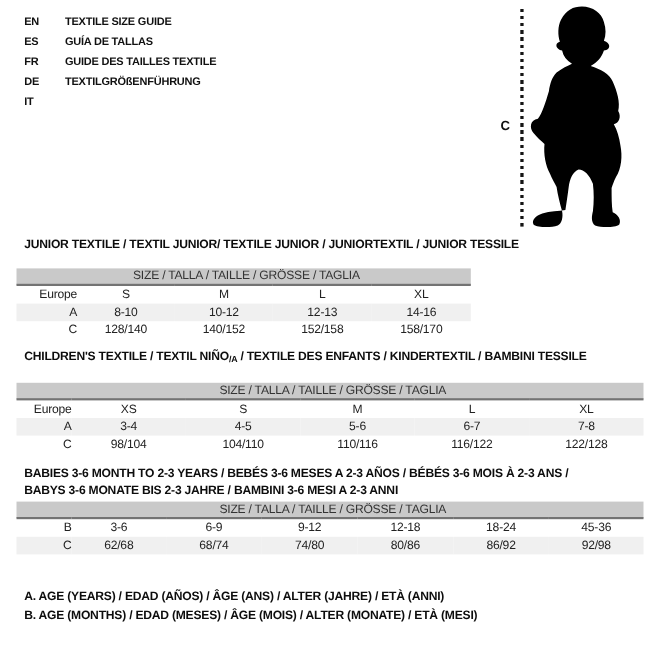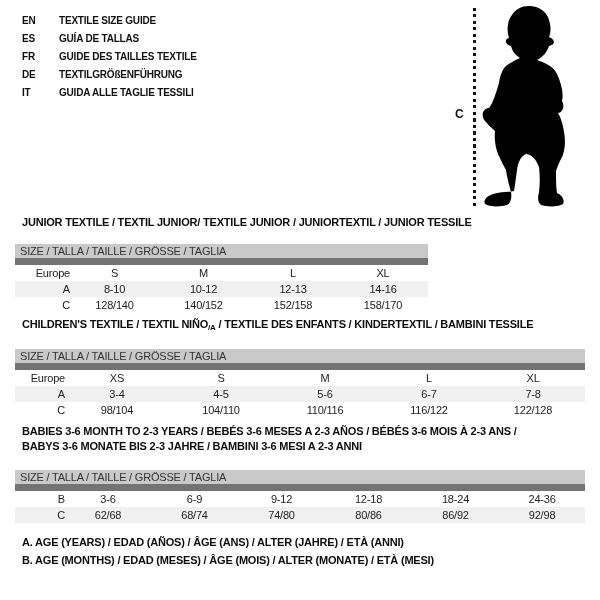--- a/index.html
+++ b/index.html
@@ -16,26 +16,26 @@
   .height-line{position:absolute;left:473px;top:8px;width:2.5px;height:198px;
     background:repeating-linear-gradient(to bottom,#151515 0 3px,transparent 3px 6.5px);}
   .c-label{position:absolute;left:455px;top:107px;font-weight:bold;font-size:12px;color:#111;}
   .baby-svg{position:absolute;left:478px;top:4px;}
   
   .tblock{position:absolute;left:15px;}
   .tblock1{top:216px;width:413px;}
   .tblock2{top:318px;width:570px;}
   .tblock3{top:424px;width:570px;}
   .tbl-title{font-weight:bold;font-size:11px;color:#0d0d0d;margin:0 0 15px 7px;line-height:13px;white-space:nowrap;}
-  .tblock3 .tbl-title{margin-bottom:16px;line-height:15px;}
+  .tblock3 .tbl-title{margin-bottom:2px;line-height:15px;}
   .subsc{font-size:8px;vertical-align:-2px;}
   table.size-table{border-collapse:collapse;table-layout:fixed;font-size:11px;color:#222;}
   .t1{width:413px;} .t2,.t3{width:570px;}
   td{padding:0;height:16px;text-align:center;vertical-align:middle;white-space:nowrap;}
-  td.bar{background:#c9c9c9;height:14px;text-align:left;padding-left:5px;color:#333;border-bottom:7px solid #737373;}
+  td.bar{background:#c9c9c9;height:14px;text-align:center;padding-left:5px;color:#333;border-bottom:2px solid #737373;}
   td.lbl{text-align:right;padding-left:5px;}
   tr.alt{background:#f0f0f0;}
   
   .notes{position:absolute;left:22px;top:534px;}
   .note-line{font-weight:bold;font-size:11px;color:#0d0d0d;line-height:17.5px;white-space:nowrap;}
 </style>
 </head>
 <body>
 
 <div class="lang-guide">
@@ -50,21 +50,20 @@
   <div class="lang-row">
     <span class="lang-code">FR</span>
     <span class="lang-label">GUIDE DES TAILLES TEXTILE</span>
   </div>
   <div class="lang-row">
     <span class="lang-code">DE</span>
     <span class="lang-label">TEXTILGRÖßENFÜHRUNG</span>
   </div>
   <div class="lang-row">
     <span class="lang-code">IT</span>
-    <span class="lang-label">GUIDA ALLE TAGLIE TESSILI</span>
   </div>
 </div>
 
 <div class="height-line"></div>
 <div class="c-label">C</div>
 <svg class="baby-svg" width="106" height="204" viewBox="0 0 104 204" xmlns="http://www.w3.org/2000/svg">
   <path fill="#000000" d="
     M50 2
     C60 2 68 8 70 16
     C72 22 72 28 70 33
@@ -206,21 +205,21 @@
       <tr>
         <td class="bar" colspan="7">SIZE / TALLA / TAILLE / GRÖSSE / TAGLIA</td>
       </tr>
       <tr>
         <td class="lbl">B</td>
         <td>3-6</td>
         <td>6-9</td>
         <td>9-12</td>
         <td>12-18</td>
         <td>18-24</td>
-        <td>24-36</td>
+        <td>45-36</td>
       </tr>
       <tr class="alt">
         <td class="lbl">C</td>
         <td>62/68</td>
         <td>68/74</td>
         <td>74/80</td>
         <td>80/86</td>
         <td>86/92</td>
         <td>92/98</td>
       </tr>

